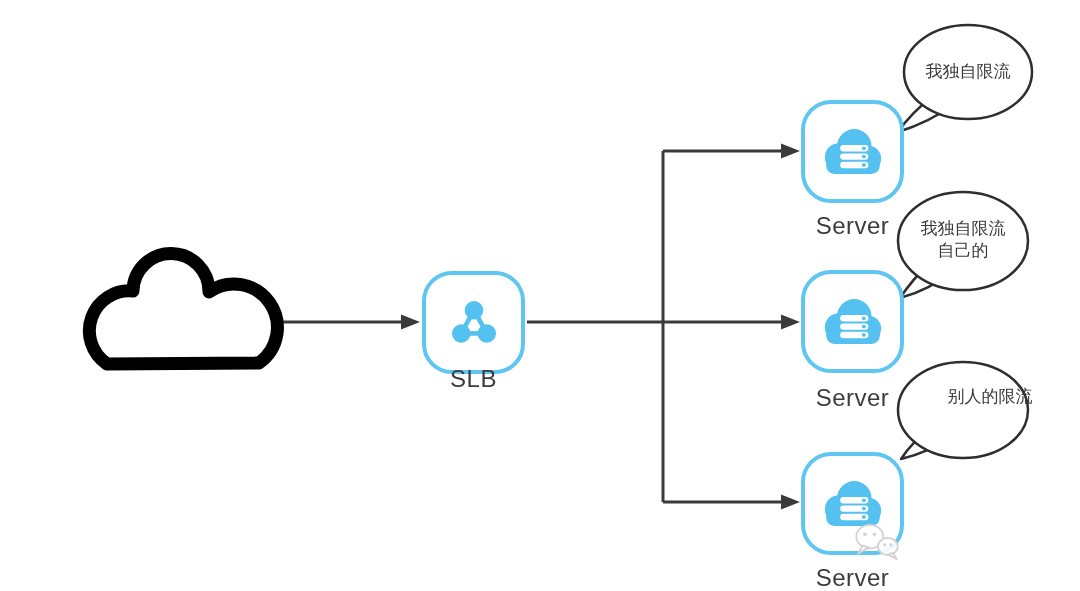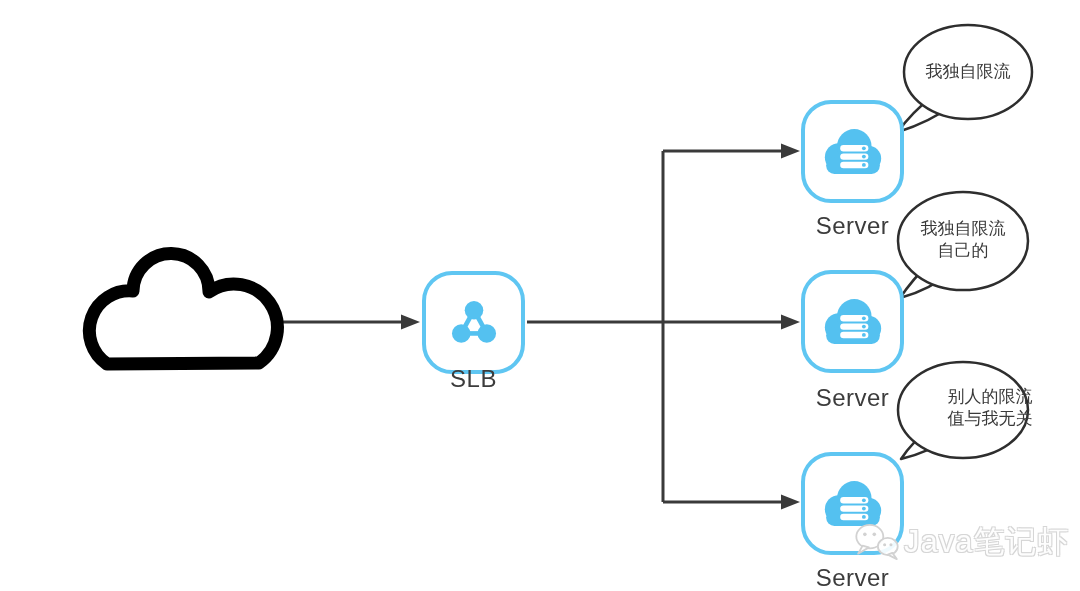--- a/index.html
+++ b/index.html
@@ -196,34 +196,32 @@
   <div class="bubble-text" style="left:905px; top:61px; width:126px;">
     <div>我独自限流</div>
     <div></div>
   </div>
   <div class="bubble-text" style="left:898px; top:218px; width:130px;">
     <div>我独自限流</div>
     <div>自己的</div>
   </div>
   <div class="bubble-text" style="left:898px; top:386px; width:130px;margin-left:27px;">
     <div>别人的限流</div>
-    <div>值与我无关</div>
   </div>
 
   <div class="watermark">
     <svg width="54" height="42" viewBox="0 0 60 46">
       <g fill="rgba(255,255,255,0.9)" stroke="#d2d2d2" stroke-width="2" stroke-linejoin="round">
         <ellipse cx="22" cy="17" rx="15" ry="13"></ellipse>
         <path d="M 14 27 L 9 36 L 21 29 Z"></path>
         <ellipse cx="42" cy="28" rx="11" ry="9.5"></ellipse>
         <path d="M 47 35 L 52 42 L 42 37 Z"></path>
       </g>
       <g fill="#d2d2d2">
         <circle cx="16.5" cy="14.5" r="2"></circle>
         <circle cx="27" cy="14.5" r="2"></circle>
         <circle cx="38.5" cy="26" r="1.7"></circle>
         <circle cx="45.5" cy="26" r="1.7"></circle>
       </g>
     </svg>
-    <span class="watermark-text">Java笔记虾</span>
   </div>
 
 </div>
 
 </body></html>

